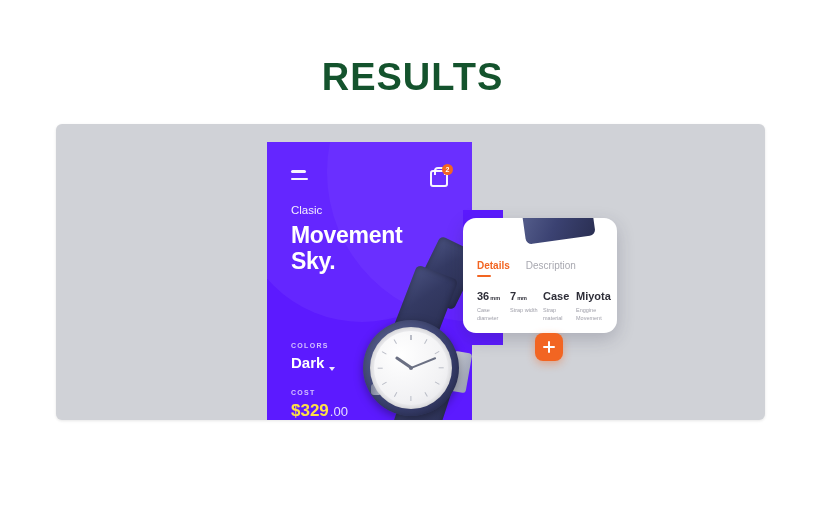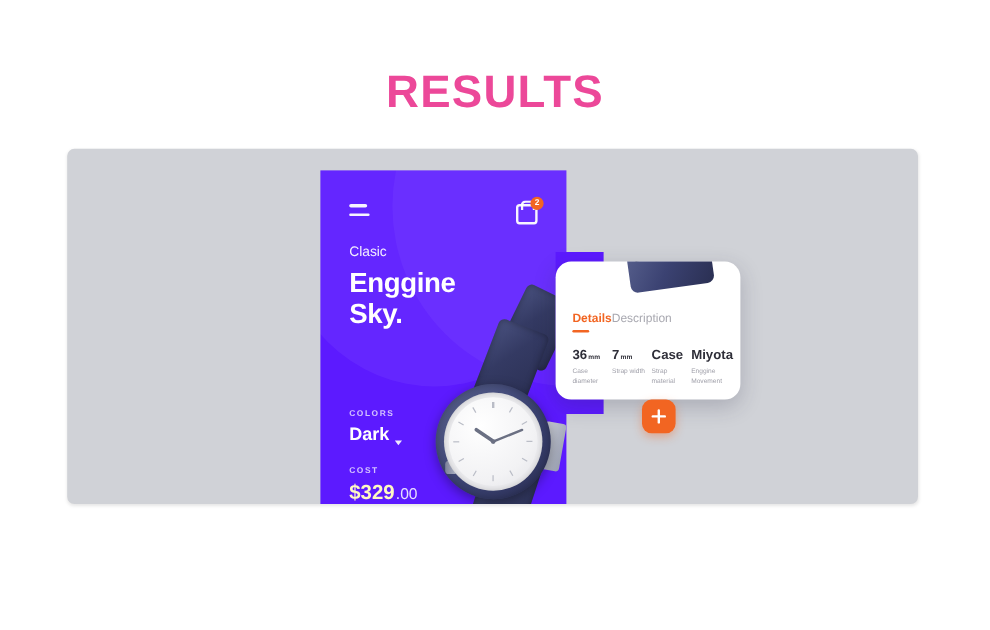--- a/index.html
+++ b/index.html
@@ -18,21 +18,21 @@
   
   #page-title {
     position: absolute;
     top: 56px;
     left: 0;
     width: 825px;
     text-align: center;
     font-size: 38px;
     font-weight: bold;
     letter-spacing: 1px;
-    color: #ec4899;
+    color: #14532d;
     font-family: "Liberation Sans", sans-serif;
   }
 
   
   #stage {
     position: absolute;
     left: 56px;
     top: 124px;
     width: 709px;
     height: 296px;
@@ -168,21 +168,21 @@
   }
   .chevron-down {
     width: 0; height: 0;
     border-left: 3.5px solid transparent;
     border-right: 3.5px solid transparent;
     border-top: 4px solid #ffffff;
     opacity: .9;
     margin-top: 3px;
   }
   #price-row { display: flex; align-items: baseline; }
-  #price-main { color: #fef9c3; font-size: 17px; font-weight: bold; }
+  #price-main { color: #fde047; font-size: 17px; font-weight: bold; }
   #price-cents { color: #ffffff; font-size: 13px; opacity: .85; margin-left: 1px; }
 
   
   #watch-wrap {
     position: absolute;
     left: 80px; top: 136px;
     width: 160px; height: 175px;
     pointer-events: none;
   }
   .strap {
@@ -291,21 +291,21 @@
     transform: rotate(-8deg);
   }
   #card-watch-peek .pk {
     position: absolute; background: rgba(12,14,34,.6); border-radius: 2px;
   }
 
   #tabs-row {
     position: absolute;
     left: 14px; top: 42px;
     display: flex;
-    gap: 0;
+    gap: 16px;
     align-items: center;
   }
   .tab {
     font-size: 10px;
     color: #a8a8b0;
     cursor: pointer;
     position: relative;
     padding-bottom: 6px;
   }
   .tab.active { color: #f26522; font-weight: bold; }
@@ -363,21 +363,21 @@
       </div>
       <div id="bag-button">
         <div class="bag-handle"></div>
         <div class="bag-glyph"></div>
         <div id="bag-badge">2</div>
       </div>
     </div>
 
     <div id="headline-block">
       <div id="subtitle-clasic">Clasic</div>
-      <div class="headline-line">Enggine</div>
+      <div class="headline-line">Movement</div>
       <div class="headline-line">Sky.</div>
     </div>
 
     <div id="watch-wrap">
       <div class="strap upper2"></div>
       <div class="strap upper"></div>
       <div class="strap lower"></div>
 
       <div id="clasp"></div>
       <div id="watch-case">

